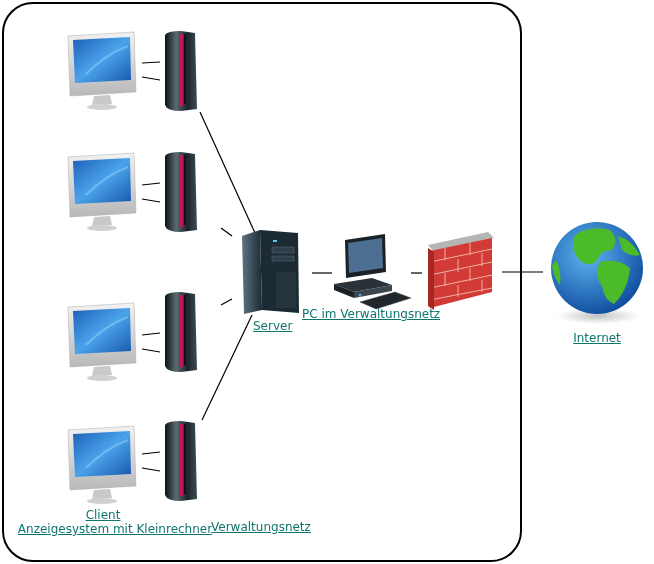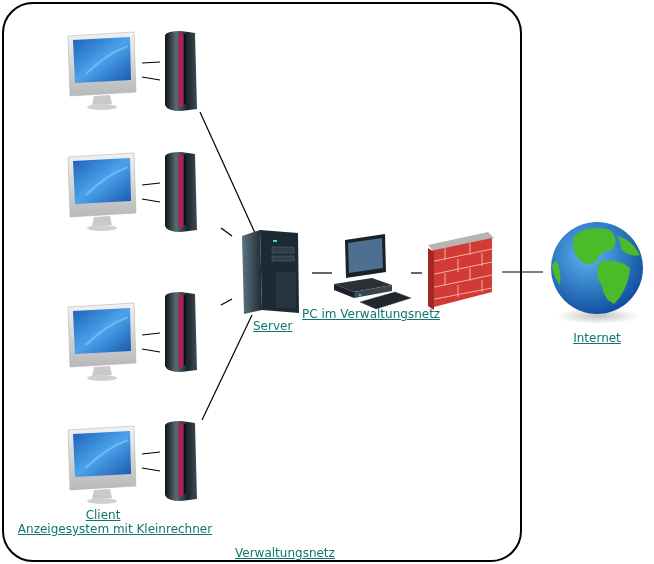--- a/index.html
+++ b/index.html
@@ -133,13 +133,13 @@
       <path d="M556,260 Q562,270 560,285 Q554,278 552,266 Z" fill="#4cbb2a"></path>
     </g>
   </g>
 </svg>
 
 <div class="lbl lbl-c" style="left:103px;top:508px;">Client</div>
 <div class="lbl lbl-c" style="left:115px;top:522px;">Anzeigesystem mit Kleinrechner</div>
 <div class="lbl" style="left:253px;top:319px;">Server</div>
 <div class="lbl" style="left:302px;top:307px;">PC im Verwaltungsnetz</div>
 <div class="lbl lbl-c" style="left:597px;top:331px;">Internet</div>
-<div class="lbl" style="left:211px;top:546px;margin-left:24px;">Verwaltungsnetz</div>
+<div class="lbl" style="left:211px;top:520px;">Verwaltungsnetz</div>
 
 </body></html>

